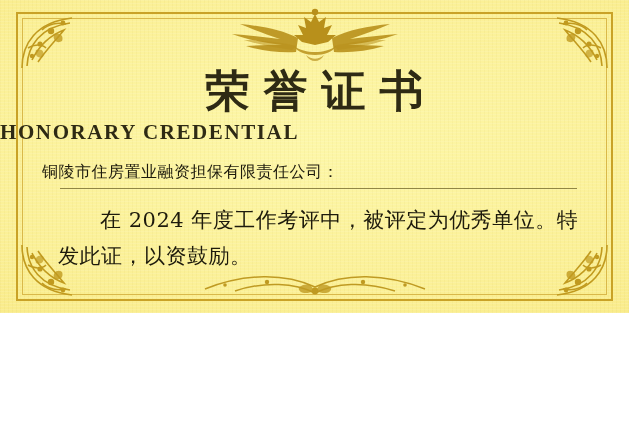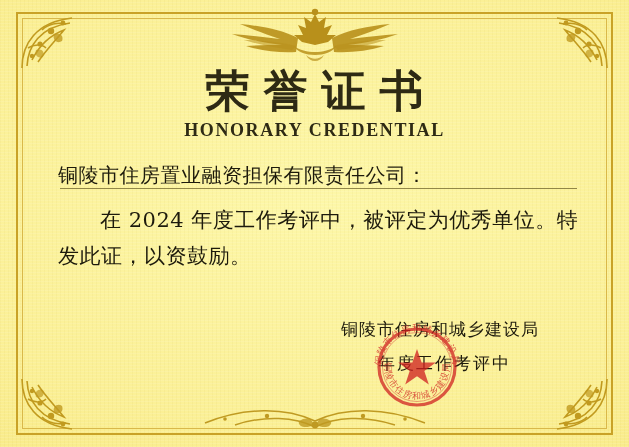--- a/index.html
+++ b/index.html
@@ -10,21 +10,21 @@
   body {
     width: 629px;
     height: 447px;
     overflow: hidden;
     font-family: "Liberation Serif", serif;
   }
 
   .certificate {
     position: relative;
     width: 629px;
-    height: 447px;
+    height: 313px;
     background:
       radial-gradient(ellipse 140% 110% at 50% 45%, #fdf7a8 0%, #fbf096 45%, #f7e77f 78%, #f2de6c 100%);
     overflow: hidden;
   }
 
   
   .paper-texture {
     position: absolute;
     inset: 0;
     background-image:
@@ -95,35 +95,35 @@
     letter-spacing: 14px;
     color: #2e2a14;
     text-indent: 14px;
     font-family: "DejaVu Serif", "Liberation Serif", serif;
     line-height: 1.05;
   }
   .title-en {
     position: absolute;
     left: 0; right: 0;
     top: 120px;
-    text-align: center;
-    font-size: 18px;
+    text-align: left;
+    font-size: 21px;
     font-weight: bold;
     letter-spacing: 1.6px;
     color: #2e2a14;
     font-family: "Liberation Serif", serif;
   }
 
   
   .recipient {
     position: absolute;
-    left: 58px;
+    left: 42px;
     right: 48px;
     top: 162px;
-    font-size: 20px;
+    font-size: 16px;
     color: #1d1a0c;
     letter-spacing: 0.5px;
     white-space: nowrap;
     font-family: Liberation Mono, monospace;
   }
   .recipient-underline {
     position: absolute;
     left: 60px;
     right: 52px;
     top: 188px;

